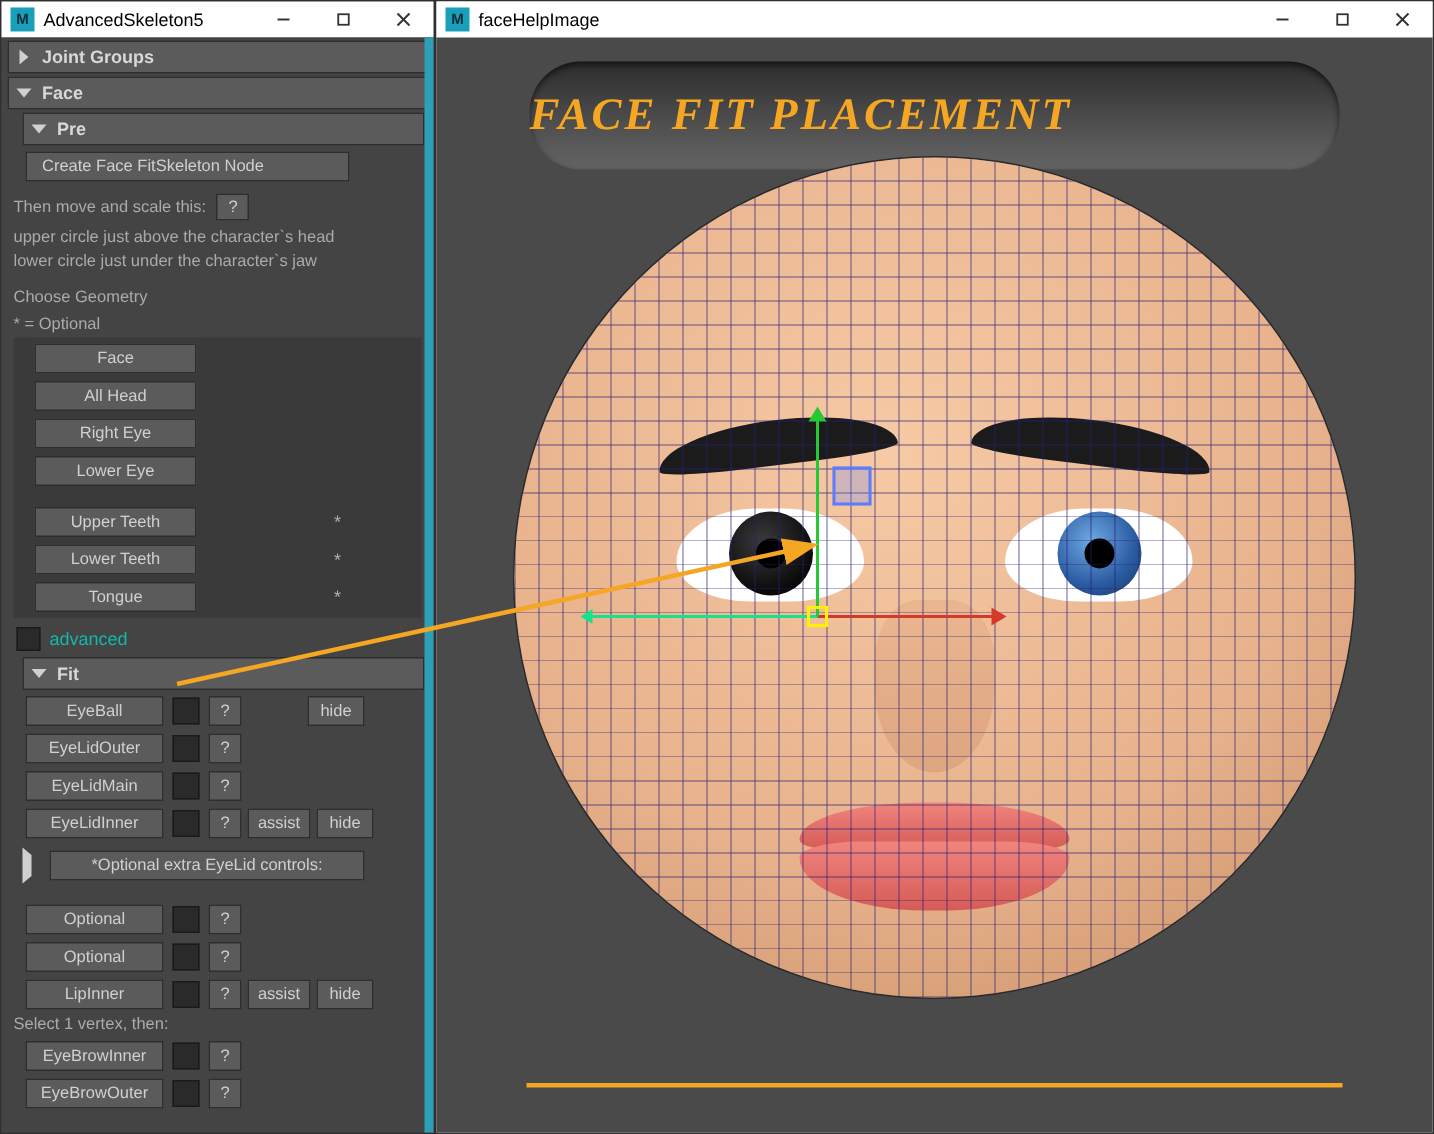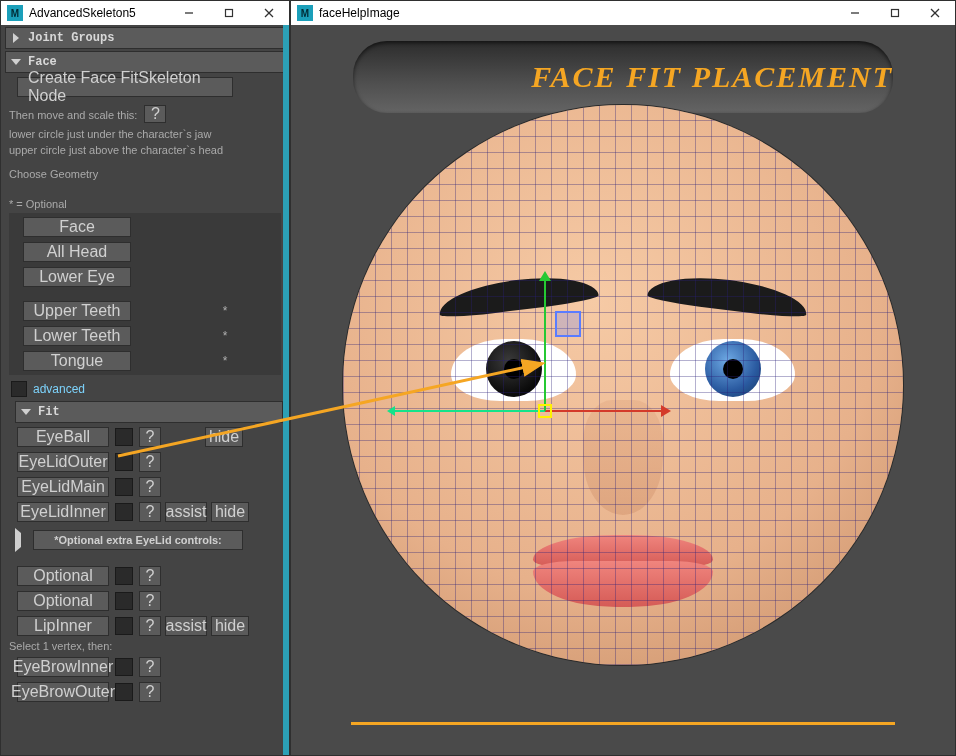--- a/index.html
+++ b/index.html
@@ -127,35 +127,34 @@
     width: 0; height: 0;
     border-top: 5px solid transparent;
     border-bottom: 5px solid transparent;
     border-left: 6px solid #d0d0d0;
   }
   .section-row .label {
     margin-left: 6px;
     color: #d8d8d8;
     font-weight: 600;
     font-size: 12px;
-    font-family: Liberation Mono, monospace;
   }
 
   
   .btn {
     background: #5b5b5b;
     border: 1px solid #2e2e2e;
     color: #d0d0d0;
     height: 20px;
     display: inline-flex;
     align-items: center;
     justify-content: center;
     padding: 0 8px;
     box-sizing: border-box;
-    font-size: 16px;
+    font-size: 11px;
     margin: 2px 2px;
   }
   .btn.wide { width: 216px; justify-content: flex-start; padding-left: 10px; }
   .btn.narrow { width: 108px; justify-content: center; }
   .btn.short { width: 92px; }
   .btn.q { width: 22px; padding: 0; }
   .btn.hide { width: 38px; }
   .btn.assist { width: 42px; }
 
   .row {
@@ -186,21 +185,21 @@
     align-items: center;
     margin: 6px 10px 4px 10px;
   }
   .checkbox {
     width: 14px;
     height: 14px;
     background: #2a2a2a;
     border: 1px solid #1a1a1a;
     margin-right: 6px;
   }
-  .checkbox-label { color: #7dd3fc; }
+  .checkbox-label { color: #14b8a6; }
 
   .star {
     color: #b0b0b0;
     width: 12px;
     text-align: center;
     margin-left: 4px;
   }
 
   
   .geo-lane {
@@ -232,21 +231,21 @@
     position: absolute;
     top: 16px;
     left: 50%;
     transform: translateX(-50%);
     width: 540px;
     height: 72px;
     border-radius: 34px;
     background: linear-gradient(#2c2c2c, #505050 60%, #646464);
     display: flex;
     align-items: center;
-    justify-content: flex-end;
+    justify-content: flex-start;
     box-shadow: inset 0 2px 4px rgba(0,0,0,0.6);
   }
   .header-pill .title {
     font-family: Georgia, "Times New Roman", serif;
     font-style: italic;
     font-weight: bold;
     font-size: 30px;
     color: #f5a623;
     letter-spacing: 2px;
   }
@@ -476,41 +475,50 @@
         <span class="label">Joint Groups</span>
       </div>
 
       <div class="section-row">
         <span class="tri">
             <span class="tri-down"></span>
           </span>
         <span class="label">Face</span>
       </div>
 
+      <div class="section-row sub">
+        <span class="tri">
+            <span class="tri-down"></span>
+          </span>
+        <span class="label">Pre</span>
+      </div>
 
       <div class="row">
         <div class="btn wide">Create Face FitSkeleton Node</div>
       </div>
 
       <div class="plain-text">
         <span>Then move and scale this:</span>
         <span class="btn q" style="margin-left:4px; height:18px;">?</span>
       </div>
+      <div class="plain-text" style="margin-top:0;">upper circle just above the character`s head</div>
       <div class="plain-text" style="margin-top:0;">lower circle just under the character`s jaw</div>
-      <div class="plain-text" style="margin-top:0;">upper circle just above the character`s head</div>
 
       <div class="plain-text" style="margin-top:10px;">Choose Geometry</div>
-      <div class="plain-text" style="margin-top:16px;">* = Optional</div>
+      <div class="plain-text" style="margin-top:4px;">* = Optional</div>
 
       <div class="geo-lane">
         <div class="row tight">
             <div class="btn narrow">Face</div>
           </div>
         <div class="row tight">
             <div class="btn narrow">All Head</div>
+          </div>
+        <div class="row tight">
+            <div class="btn narrow">Right Eye</div>
           </div>
         <div class="row tight">
             <div class="btn narrow">Lower Eye</div>
           </div>
         <div style="height:8px;"></div>
         <div class="row tight">
             <div class="btn narrow">Upper Teeth</div>
             <span class="star" style="margin-left:auto; margin-right:40px;">*</span>
           </div>
         <div class="row tight">
@@ -555,21 +563,21 @@
         <div class="btn q">?</div>
       </div>
       <div class="row tight">
         <div class="btn short">EyeLidInner</div>
         <span class="swatch"></span>
         <div class="btn q">?</div>
         <div class="btn assist">assist</div>
         <div class="btn hide">hide</div>
       </div>
 
-      <div class="row tight" style="margin-top:4px;font-weight:bold;">
+      <div class="row tight" style="margin-top:4px;">
         <span class="tri" style="width:16px;"><span class="tri-right"></span></span>
         <div class="btn" style="width:210px; font-size:11px;">*Optional extra EyeLid controls:</div>
       </div>
 
       <div style="height:10px;"></div>
 
       <div class="row tight">
         <div class="btn short">Optional</div>
         <span class="swatch"></span>
         <div class="btn q">?</div>

